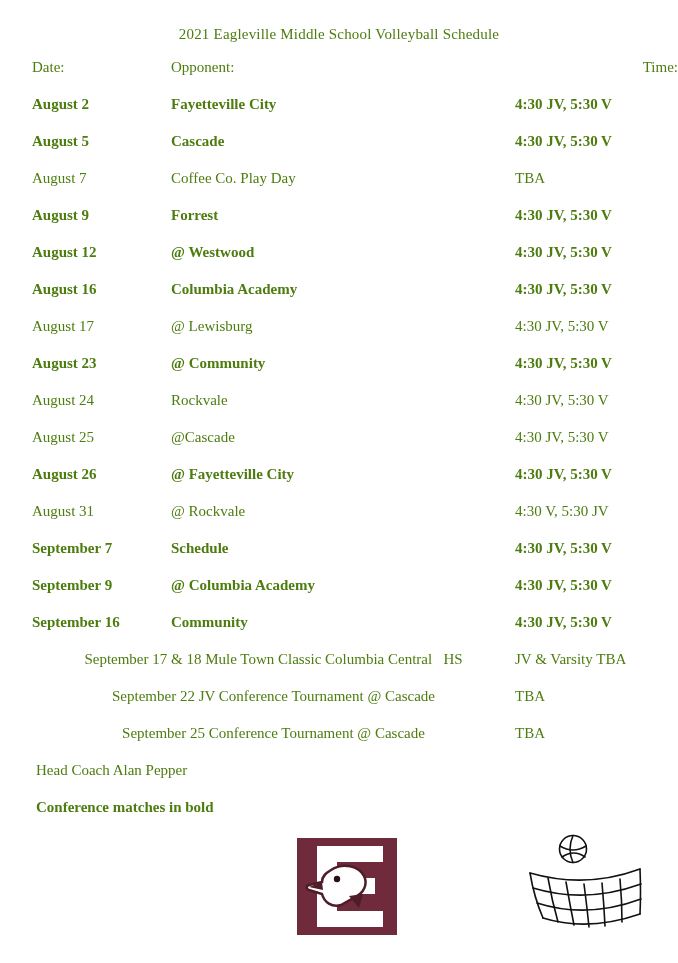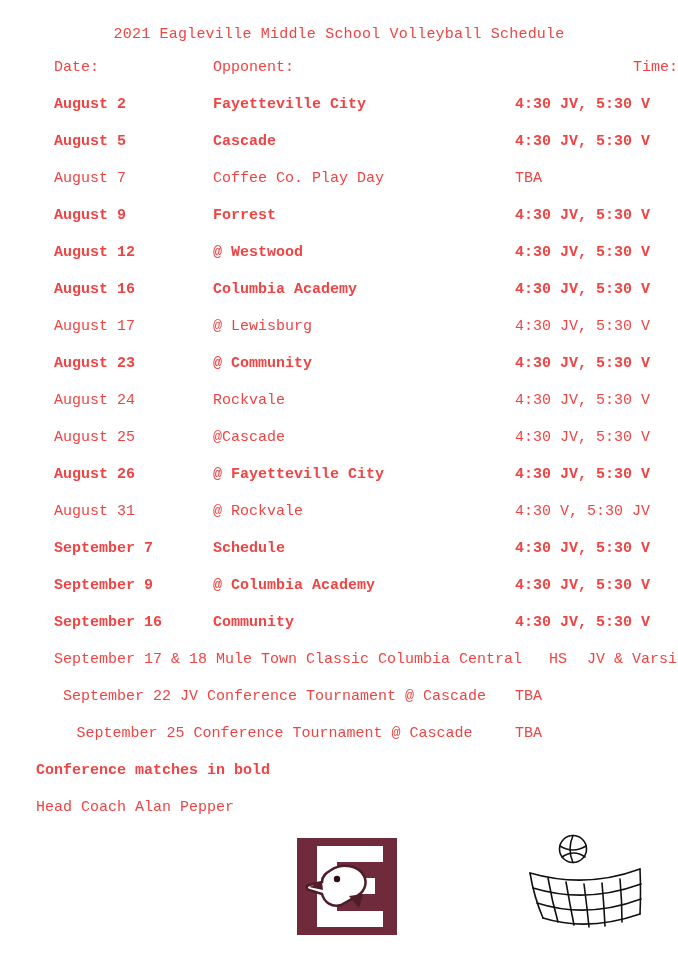--- a/index.html
+++ b/index.html
@@ -1,37 +1,36 @@
 <!DOCTYPE html>
 <html><head>
 <meta charset="utf-8">
 <style>
   * { margin:0; padding:0; box-sizing:border-box; }
   html,body { background:#ffffff; }
   .page {
     position:relative;
     width:678px; height:963px;
     background:#ffffff;
-    color:#ef4444;
-    font-family:Liberation Mono, monospace;
+    color:#4d7c0f;
+    font-family:Liberation Serif, serif;
     font-size:15px;
     overflow:hidden;
   }
   .title {
     padding-top:26px;
     text-align:center;
     font-size:15px;
     letter-spacing:0.2px;
   }
   .row {
     display:flex;
     height:37px;
     line-height:37px;
-    padding-left:54px;
-    gap:20px;
+    padding-left:32px;
   }
   .header-row { margin-top:6px; }
   .col-date  { flex:0 0 139px; }
   .col-opp   { flex:1; }
   .col-time  { flex:0 0 163px; }
   .header-time { padding-left:49px;text-align:right; }
   .col-event { flex:1; white-space:pre;text-align:center; }
   .bold { font-weight:bold; }
   .note-row { height:37px; line-height:37px; padding-left:36px; }
   .logo {
@@ -144,22 +143,22 @@
       <div class="row">
         <span class="col-event">September 22 JV Conference Tournament @ Cascade</span>
         <span class="col-time">TBA</span>
       </div>
       <div class="row">
         <span class="col-event">September 25 Conference Tournament @ Cascade</span>
         <span class="col-time">TBA</span>
       </div>
     </div>
 
+  <div class="note-row">Head Coach Alan Pepper</div>
   <div class="note-row bold">Conference matches in bold</div>
-  <div class="note-row">Head Coach Alan Pepper</div>
 
   <div class="logo">
     <svg width="100" height="97" viewBox="0 0 100 97" xmlns="http://www.w3.org/2000/svg">
       <rect width="100" height="97" fill="#6f2b3b"></rect>
       <path d="M20 8 H86 V24 H40 V40 H78 V56 H40 V73 H86 V89 H20 Z" fill="#ffffff"></path>
       <path d="M34 32 C46 24 62 28 67 38 C71 46 67 55 58 59 L44 67 C35 70 27 64 25 56 L12 52 C9 51 9 48 12 47 L25 44 C25 38 29 35 34 32 Z" fill="#ffffff" stroke="#4e1d29" stroke-width="2.5"></path>
       <path d="M25 44 L12 49 L26 52 Z" fill="#4e1d29"></path>
       <path d="M52 58 L62 70 L66 56 Z" fill="#4e1d29"></path>
       <circle cx="40" cy="41" r="3.2" fill="#2c0f16"></circle>
     </svg>

